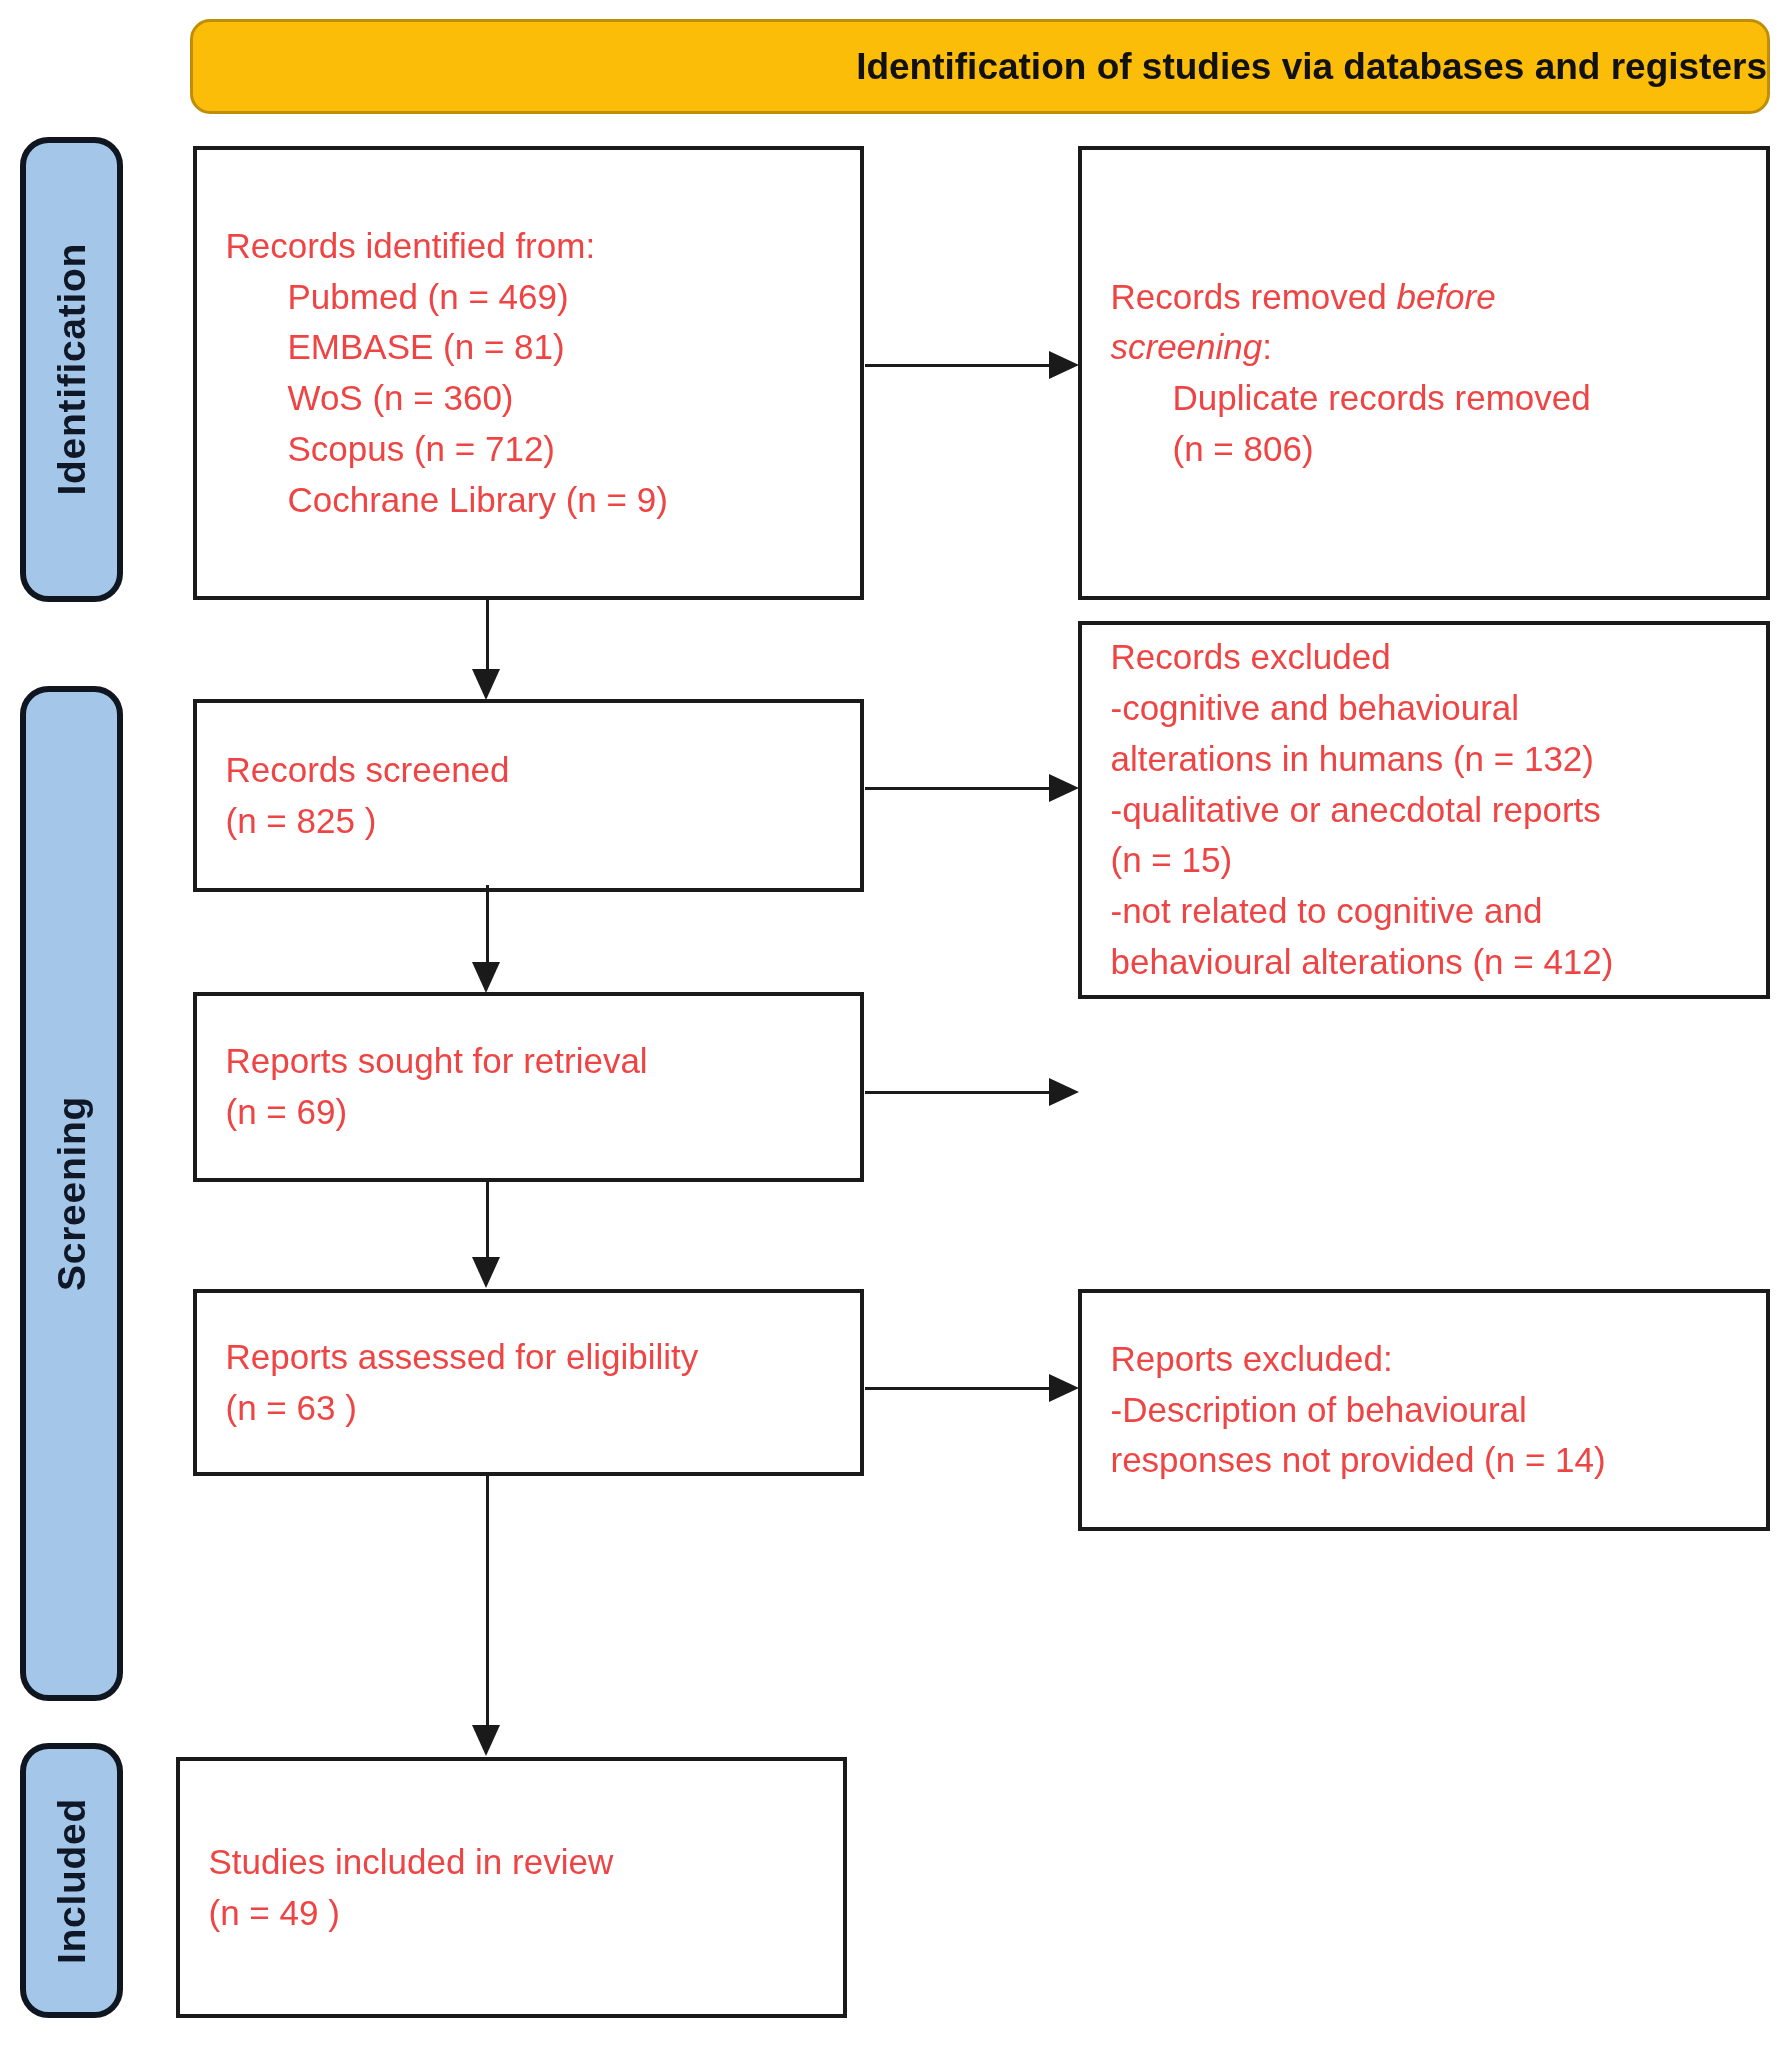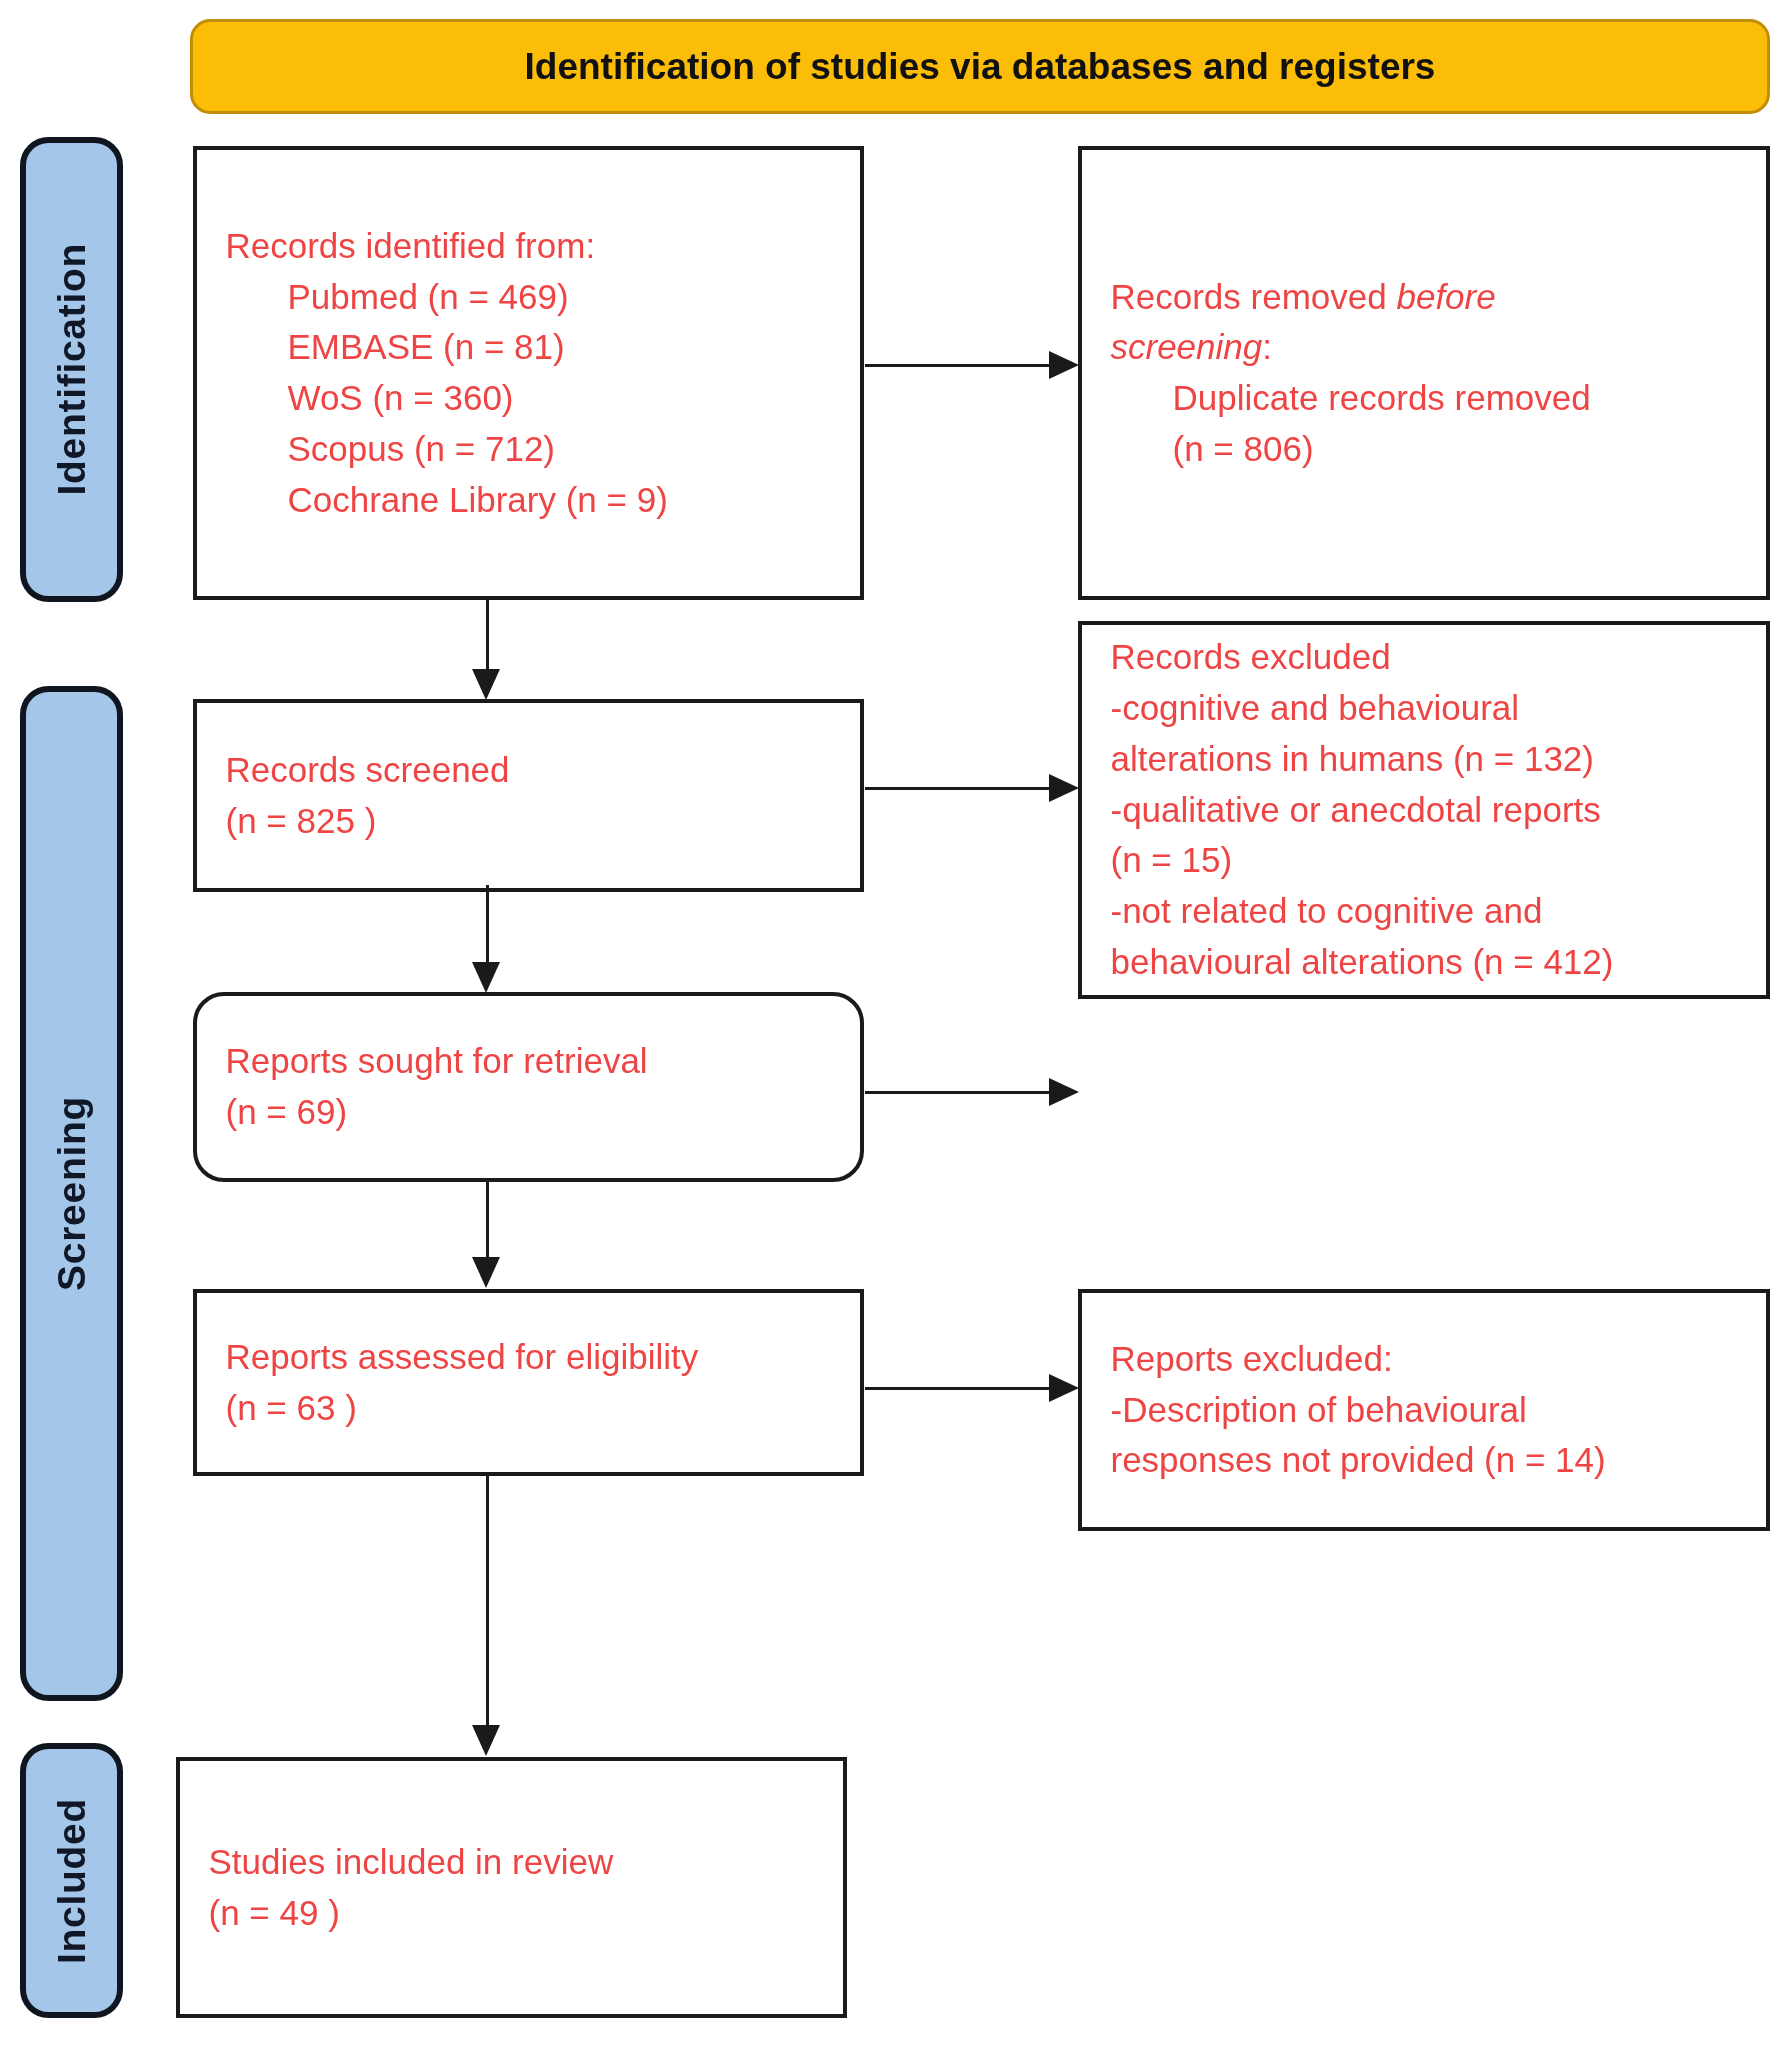--- a/index.html
+++ b/index.html
@@ -13,21 +13,21 @@
   }
 
   
   .banner {
     position: absolute;
     left: 190px; top: 19px; width: 1580px; height: 95px;
     background: #FBBD08;
     border: 3.4px solid #C08E06;
     border-radius: 20.3px;
     box-sizing: border-box;
-    display: flex; align-items: center; justify-content: center;
+    display: flex; align-items: center; justify-content: flex-end;
     font-size: 37px; font-weight: bold; color: #111111;
   }
 
   
   .stage-bar {
     position: absolute;
     left: 20.3px; width: 103px;
     background: #A4C7E9;
     border: 6.1px solid #10161F;
     border-radius: 28.5px;
@@ -98,21 +98,21 @@
     <div class="line indent">WoS (n = 360)</div>
     <div class="line indent">Scopus (n = 712)</div>
     <div class="line indent">Cochrane Library (n = 9)</div>
   </div>
 
   <div class="fbox" style="left:193px; top:699px; width:671px; height:193px;">
     <div class="line">Records screened</div>
     <div class="line">(n = 825 )</div>
   </div>
 
-  <div class="fbox" style="left:193px; top:992px; width:671px; height:190px;border-radius:31px;">
+  <div class="fbox" style="left:193px; top:992px; width:671px; height:190px;">
     <div class="line">Reports sought for retrieval</div>
     <div class="line">(n = 69)</div>
   </div>
 
   <div class="fbox" style="left:193px; top:1289px; width:671px; height:187px;">
     <div class="line">Reports assessed for eligibility</div>
     <div class="line">(n = 63 )</div>
   </div>
 
   <div class="fbox" style="left:176px; top:1757px; width:671px; height:261px;">

